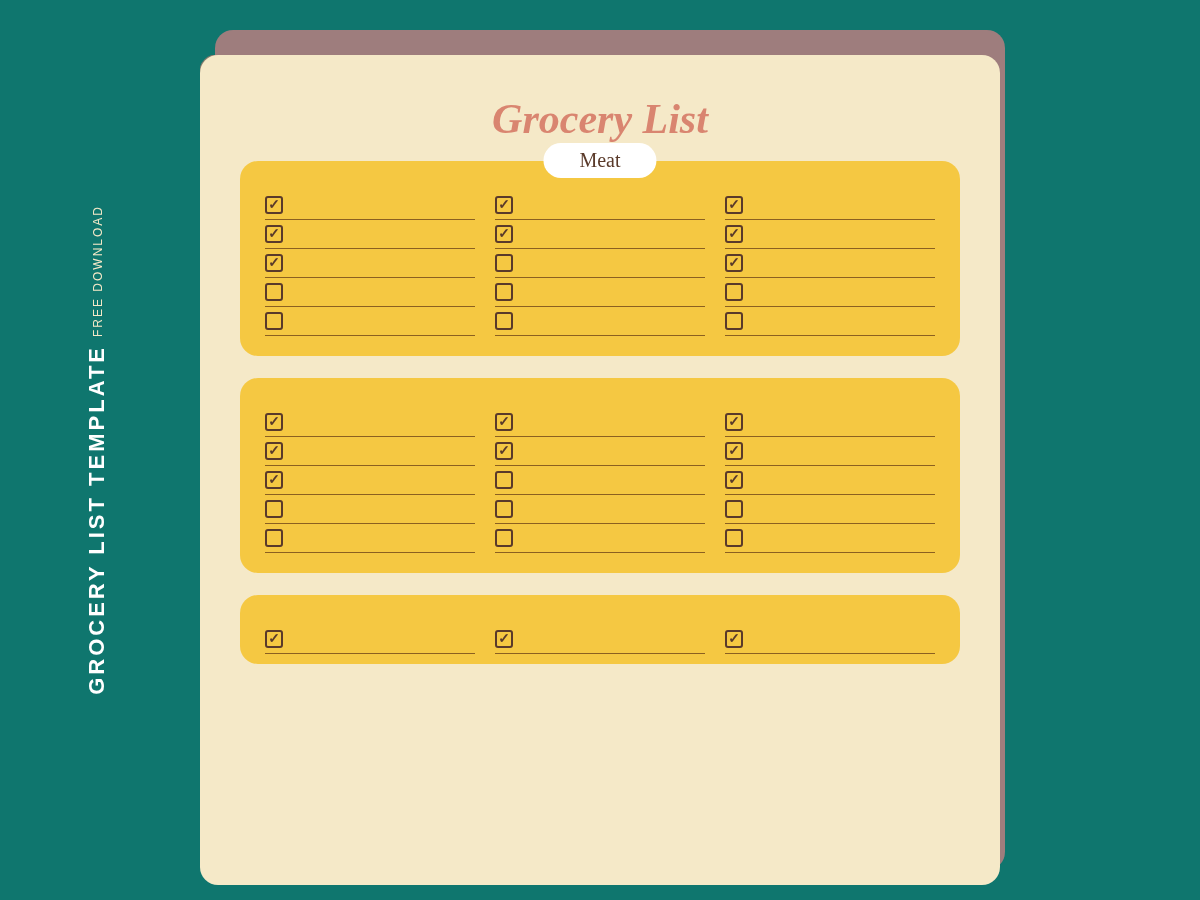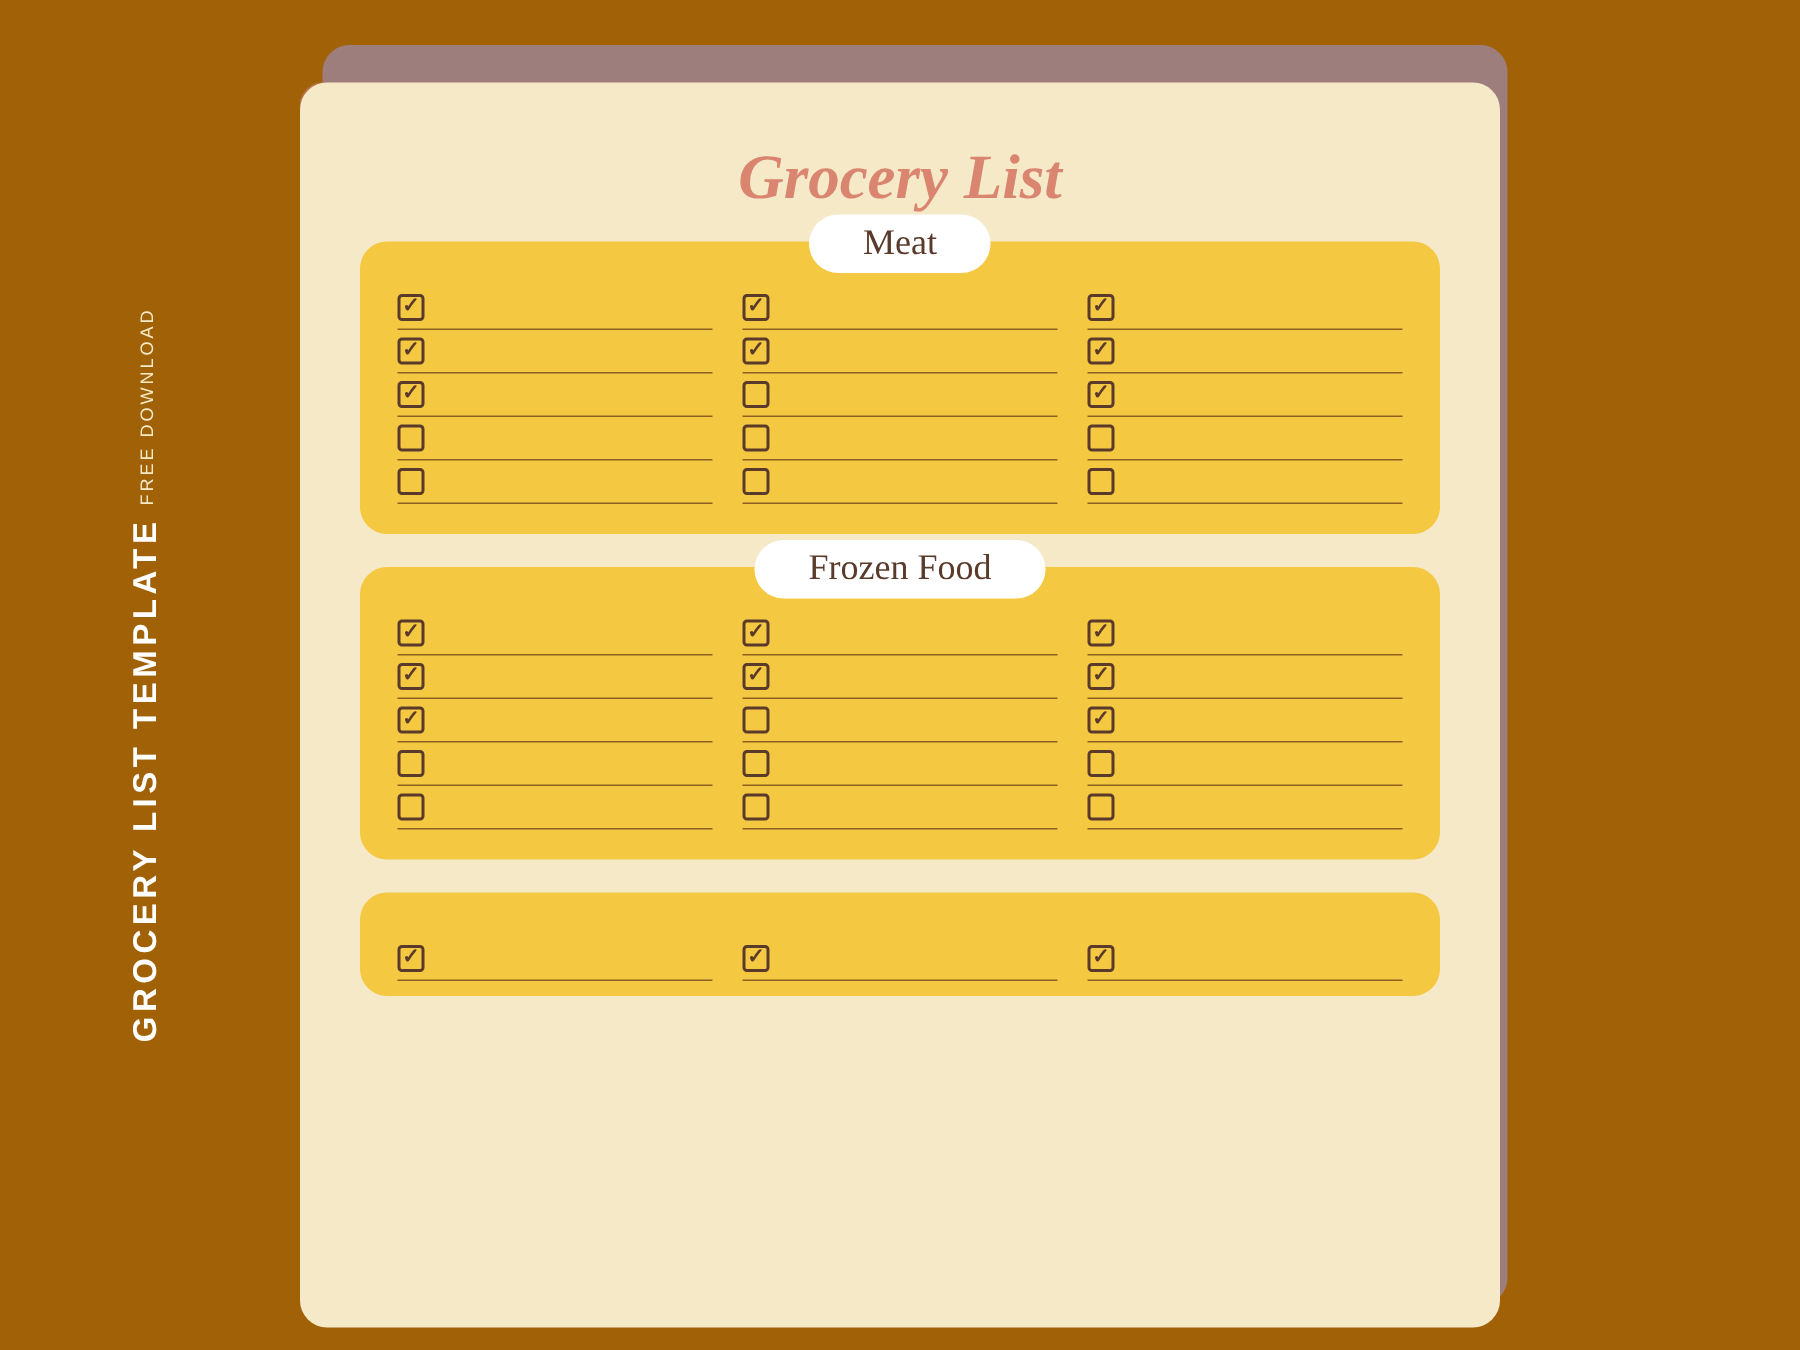--- a/index.html
+++ b/index.html
@@ -12,21 +12,21 @@
       background: #7a5c5c;
       display: flex;
       align-items: center;
       justify-content: center;
     }
 
     .outer-wrapper {
       width: 1200px;
       height: 900px;
       position: relative;
-      background: #a16207;
+      background: #0f766e;
     }
 
     
     .paper-shadow {
       position: absolute;
       left: 215px;
       top: 30px;
       width: 790px;
       height: 840px;
       background: #9e7d7d;
@@ -159,21 +159,21 @@
 
     
     .section-label {
       position: absolute;
       top: -18px;
       left: 50%;
       transform: translateX(-50%);
       background: #ffffff;
       border-radius: 22px;
       padding: 6px 36px;
-      font-size: 24px;
+      font-size: 20px;
       color: #5a3a2a;
       font-family: Georgia, serif;
       white-space: nowrap;
     }
 
     
     .checklist-grid {
       display: grid;
       grid-template-columns: 1fr 1fr 1fr;
       gap: 0 20px;
@@ -329,21 +329,20 @@
           <div class="check-line"></div>
         </div>
         <div class="check-item">
           <div class="checkbox"></div>
           <div class="check-line"></div>
         </div>
       </div>
     </div>
 
     <div class="section">
-      <div class="section-label">Frozen Food</div>
       <div class="checklist-grid">
 
         <div class="check-item">
           <div class="checkbox checked">
               <span class="checkmark">✓</span>
             </div>
           <div class="check-line"></div>
         </div>
         <div class="check-item">
           <div class="checkbox checked">

